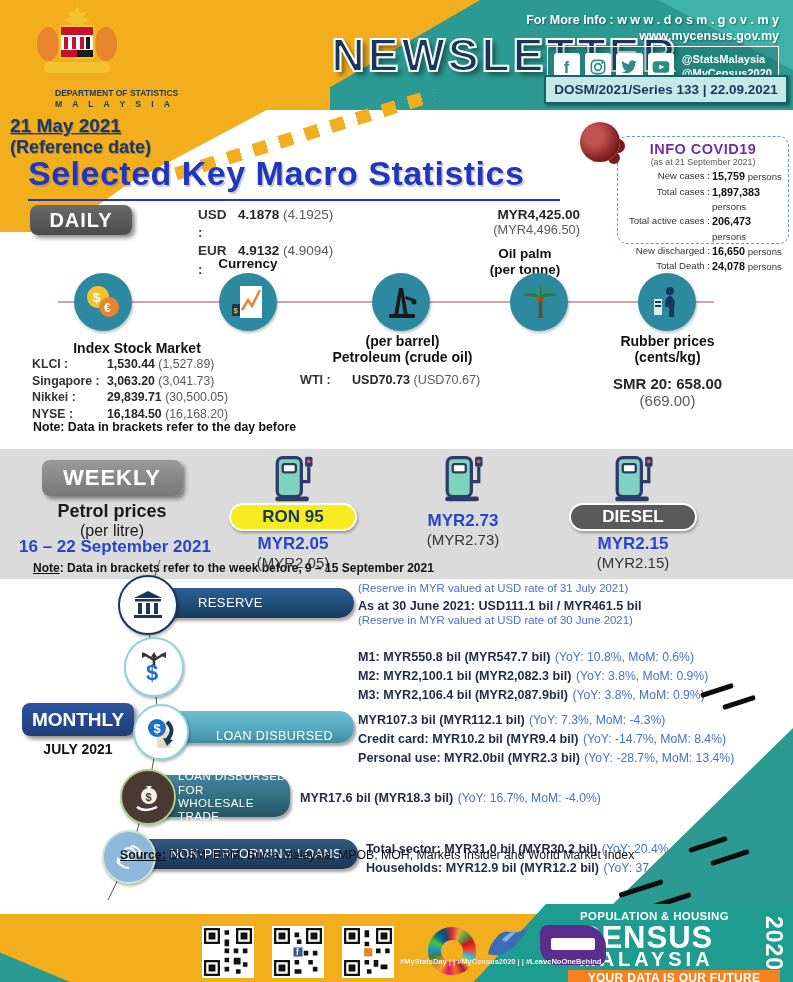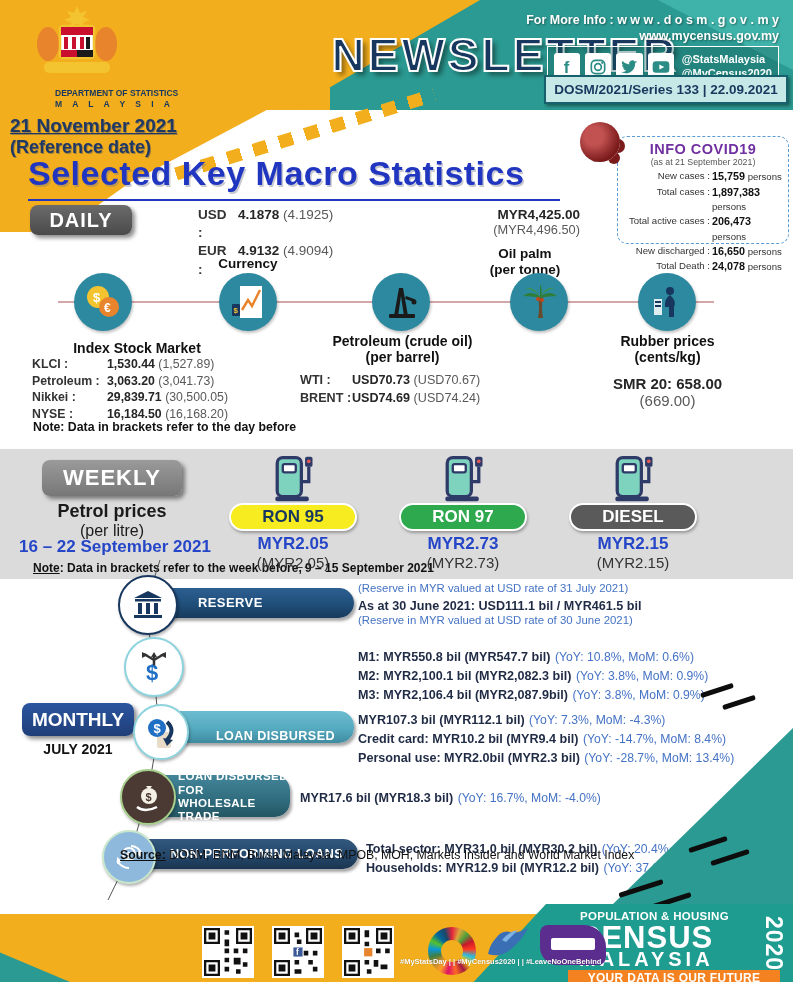--- a/index.html
+++ b/index.html
@@ -122,21 +122,21 @@
   .fuel-1 .pill{background:#2FA94E;color:#fff;}
   .fuel-2 .pill{background:#5A5A5A;color:#fff;}
   .fuel .fv{color:#2646C8;font-weight:bold;font-size:17px;margin-top:3px;}
   .fuel .fp{color:#333;font-size:15px;}
 
   
   .monthly-badge{left:22px;top:703px;width:112px;height:33px;line-height:33px;font-size:19px;
      background:linear-gradient(180deg,#2b55a0,#1F3E78);}
   .monthly-period{position:absolute;left:22px;top:741px;width:112px;text-align:center;
      font-weight:bold;font-size:14px;color:#111;}
-  .bar{position:absolute;color:#fff;font-weight:bold;display:flex;align-items:center;
+  .bar{position:absolute;color:#fff;font-weight:normal;display:flex;align-items:center;
      border-radius:0 15px 15px 0;box-shadow:2px 3px 3px rgba(0,0,0,.35);letter-spacing:.4px;}
   .bar .bt{padding-left:58px;line-height:1.15;}
   .b-navy{background:linear-gradient(180deg,#2d5f92,#1F4E79 55%,#173A5C);}
   .b-teal{background:linear-gradient(180deg,#3f94a6,#2E7E8F 55%,#236374);}
   .b-lteal{background:linear-gradient(180deg,#6dbcd0,#55AABF 55%,#3f8ba0);align-items:flex-end;}
   .b-mteal{background:linear-gradient(180deg,#44859a,#316E80 55%,#245663);}
   .b-dnavy{background:linear-gradient(180deg,#33597e,#24476B 55%,#1a3550);}
   .mcirc{position:absolute;border-radius:50%;display:flex;align-items:center;justify-content:center;
      box-shadow:1px 2px 3px rgba(0,0,0,.3);z-index:3;}
   .mtext{position:absolute;line-height:1.12;}
@@ -243,21 +243,21 @@
         <div>@StatsMalaysia</div>
         <div>@MyCensus2020</div>
       </span>
     </div>
   </div>
   <div class="series">DOSM/2021/Series 133 | 22.09.2021</div>
 
   <div class="wedge"></div>
   <div class="ladder"></div>
   <div class="refdate">
-    <div class="d">21 November 2021</div>
+    <div class="d">21 May 2021</div>
     <div class="l">(Reference date)</div>
   </div>
   <div class="page-title">Selected Key Macro Statistics</div>
   <div class="title-rule"></div>
 
   <div class="virus"></div>
   <div class="covid">
     <div class="t">INFO COVID19</div>
     <div class="s">(as at 21 September 2021)</div>
     <div class="covid-row">
@@ -352,46 +352,42 @@
     </svg>
   </div>
 
   <div class="stock">
     <div class="blk-title">Index Stock Market</div>
     <div class="srow">
       <span class="cl">KLCI</span>
       <span class="cv"><span>1,530.44</span> <span class="cp">(1,527.89)</span></span>
     </div>
     <div class="srow">
-      <span class="cl">Petroleum</span>
+      <span class="cl">Singapore</span>
       <span class="cv"><span>3,063.20</span> <span class="cp">(3,041.73)</span></span>
     </div>
     <div class="srow">
       <span class="cl">Nikkei</span>
       <span class="cv"><span>29,839.71</span> <span class="cp">(30,500.05)</span></span>
     </div>
     <div class="srow">
       <span class="cl">NYSE</span>
       <span class="cv"><span>16,184.50</span> <span class="cp">(16,168.20)</span></span>
     </div>
   </div>
 
   <div class="petro">
     <div class="blk-title">
+      <div>(per barrel)</div>
       <div>Petroleum (crude oil)</div>
-      <div>(per barrel)</div>
     </div>
     <div style="height:7px;"></div>
     <div class="prow">
       <span class="cl">WTI</span>
       <span class="cv" style="font-weight:bold;color:#262626;"><span>USD70.73</span> <span class="cp" style="font-weight:normal;color:#595959;">(USD70.67)</span></span>
-    </div>
-    <div class="prow">
-      <span class="cl">BRENT</span>
-      <span class="cv" style="font-weight:bold;color:#262626;"><span>USD74.69</span> <span class="cp" style="font-weight:normal;color:#595959;">(USD74.24)</span></span>
     </div>
   </div>
 
   <div class="rubber">
     <div class="blk-title">
       <div>Rubber prices</div>
       <div>(cents/kg)</div>
     </div>
     <div class="val"><span>SMR 20: 658.00</span> <span class="cp">(669.00)</span></div>
   </div>
@@ -422,21 +418,20 @@
   </div>
   <div class="fuel fuel-1" style="left:388px;">
     <svg width="58" height="52" viewBox="0 0 58 56">
       <rect x="10" y="48" width="36" height="5" rx="2" fill="#2E3A67"></rect>
       <rect x="12" y="6" width="26" height="42" rx="6" fill="#7ED3BE" stroke="#2E3A67" stroke-width="3.5"></rect>
       <rect x="18" y="13" width="14" height="9" rx="2" fill="#fff" stroke="#2E3A67" stroke-width="2.5"></rect>
       <path d="M38 32 h8 v-16" fill="none" stroke="#2E3A67" stroke-width="3.5"></path>
       <rect x="42" y="5" width="8" height="11" rx="2" fill="#2E3A67"></rect>
         <circle cx="46" cy="10" r="2" fill="#E05A5A"></circle>
     </svg>
-    <div><span class="pill">RON 97</span></div>
     <div class="fv">MYR2.73</div>
     <div class="fp">(MYR2.73)</div>
   </div>
   <div class="fuel fuel-2" style="left:558px;">
     <svg width="58" height="52" viewBox="0 0 58 56">
       <rect x="10" y="48" width="36" height="5" rx="2" fill="#2E3A67"></rect>
       <rect x="12" y="6" width="26" height="42" rx="6" fill="#7ED3BE" stroke="#2E3A67" stroke-width="3.5"></rect>
       <rect x="18" y="13" width="14" height="9" rx="2" fill="#fff" stroke="#2E3A67" stroke-width="2.5"></rect>
       <path d="M38 32 h8 v-16" fill="none" stroke="#2E3A67" stroke-width="3.5"></path>
       <rect x="42" y="5" width="8" height="11" rx="2" fill="#2E3A67"></rect>

